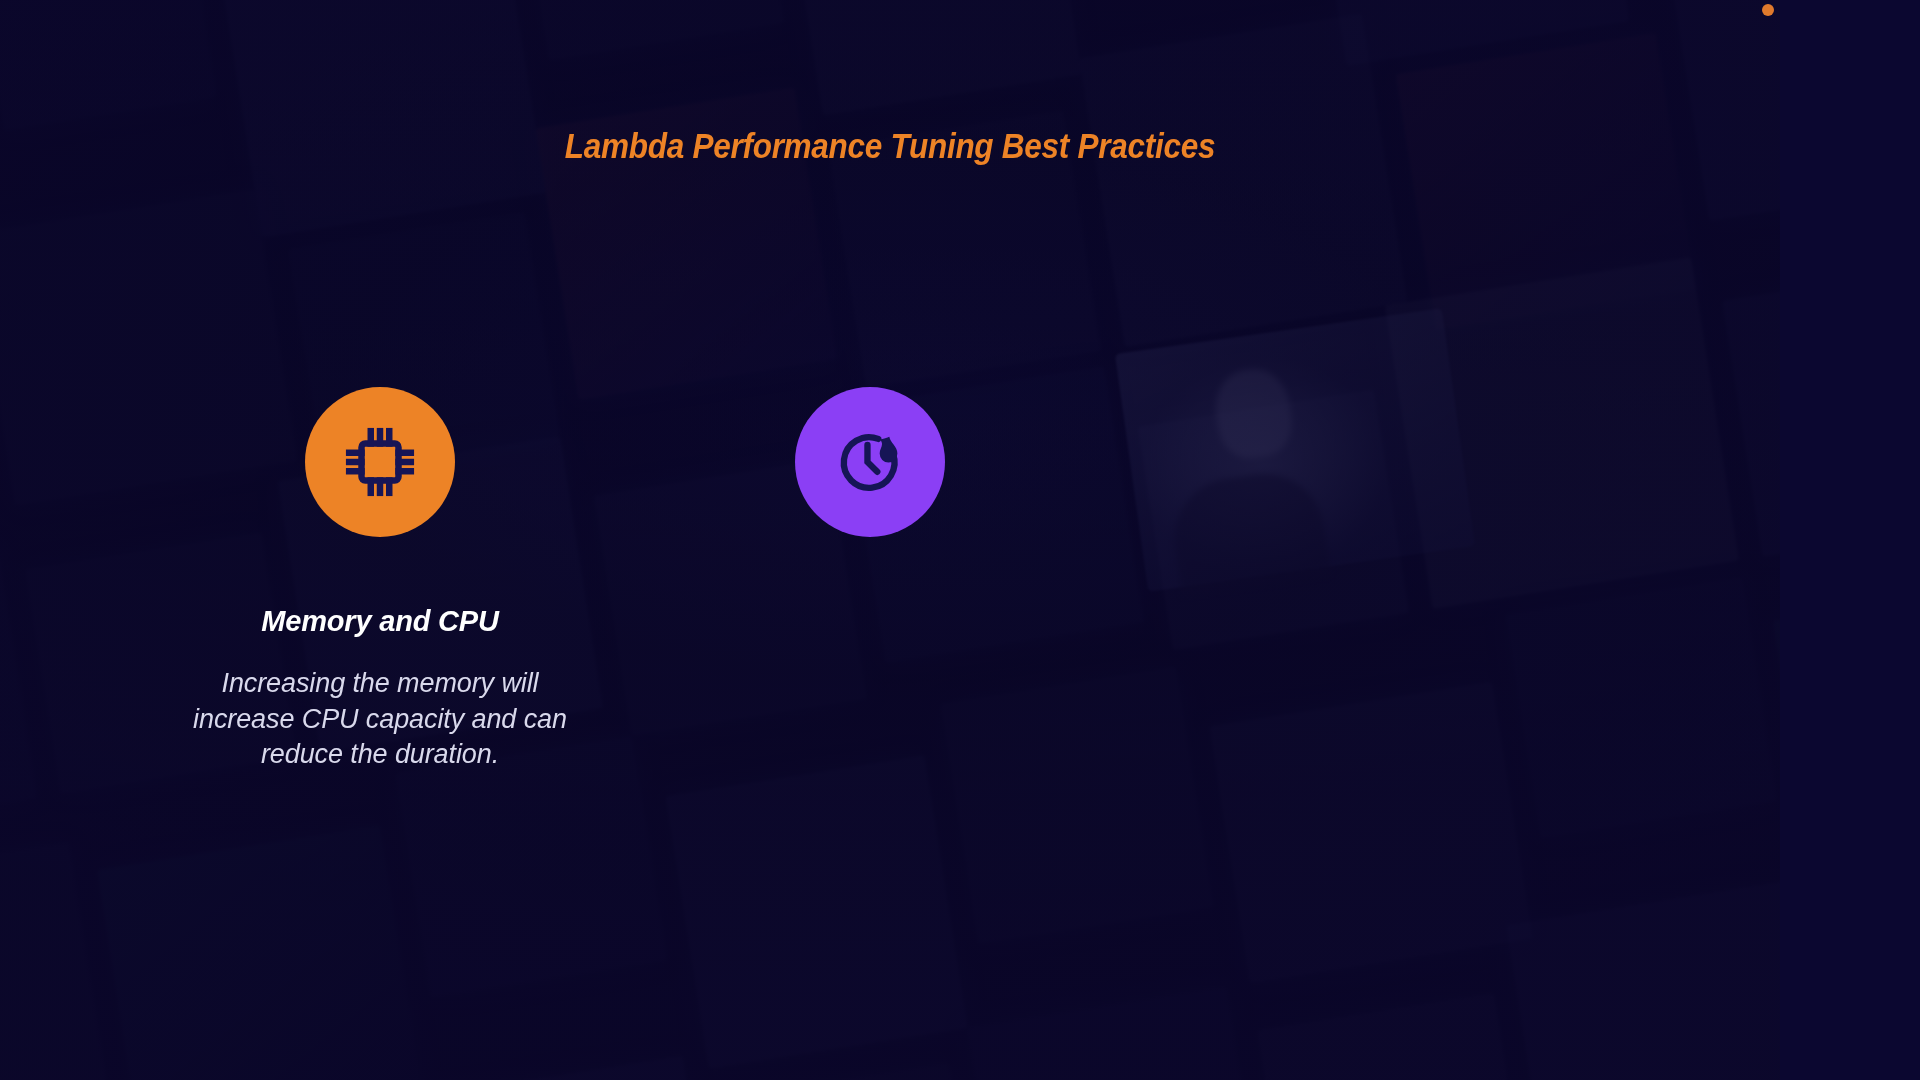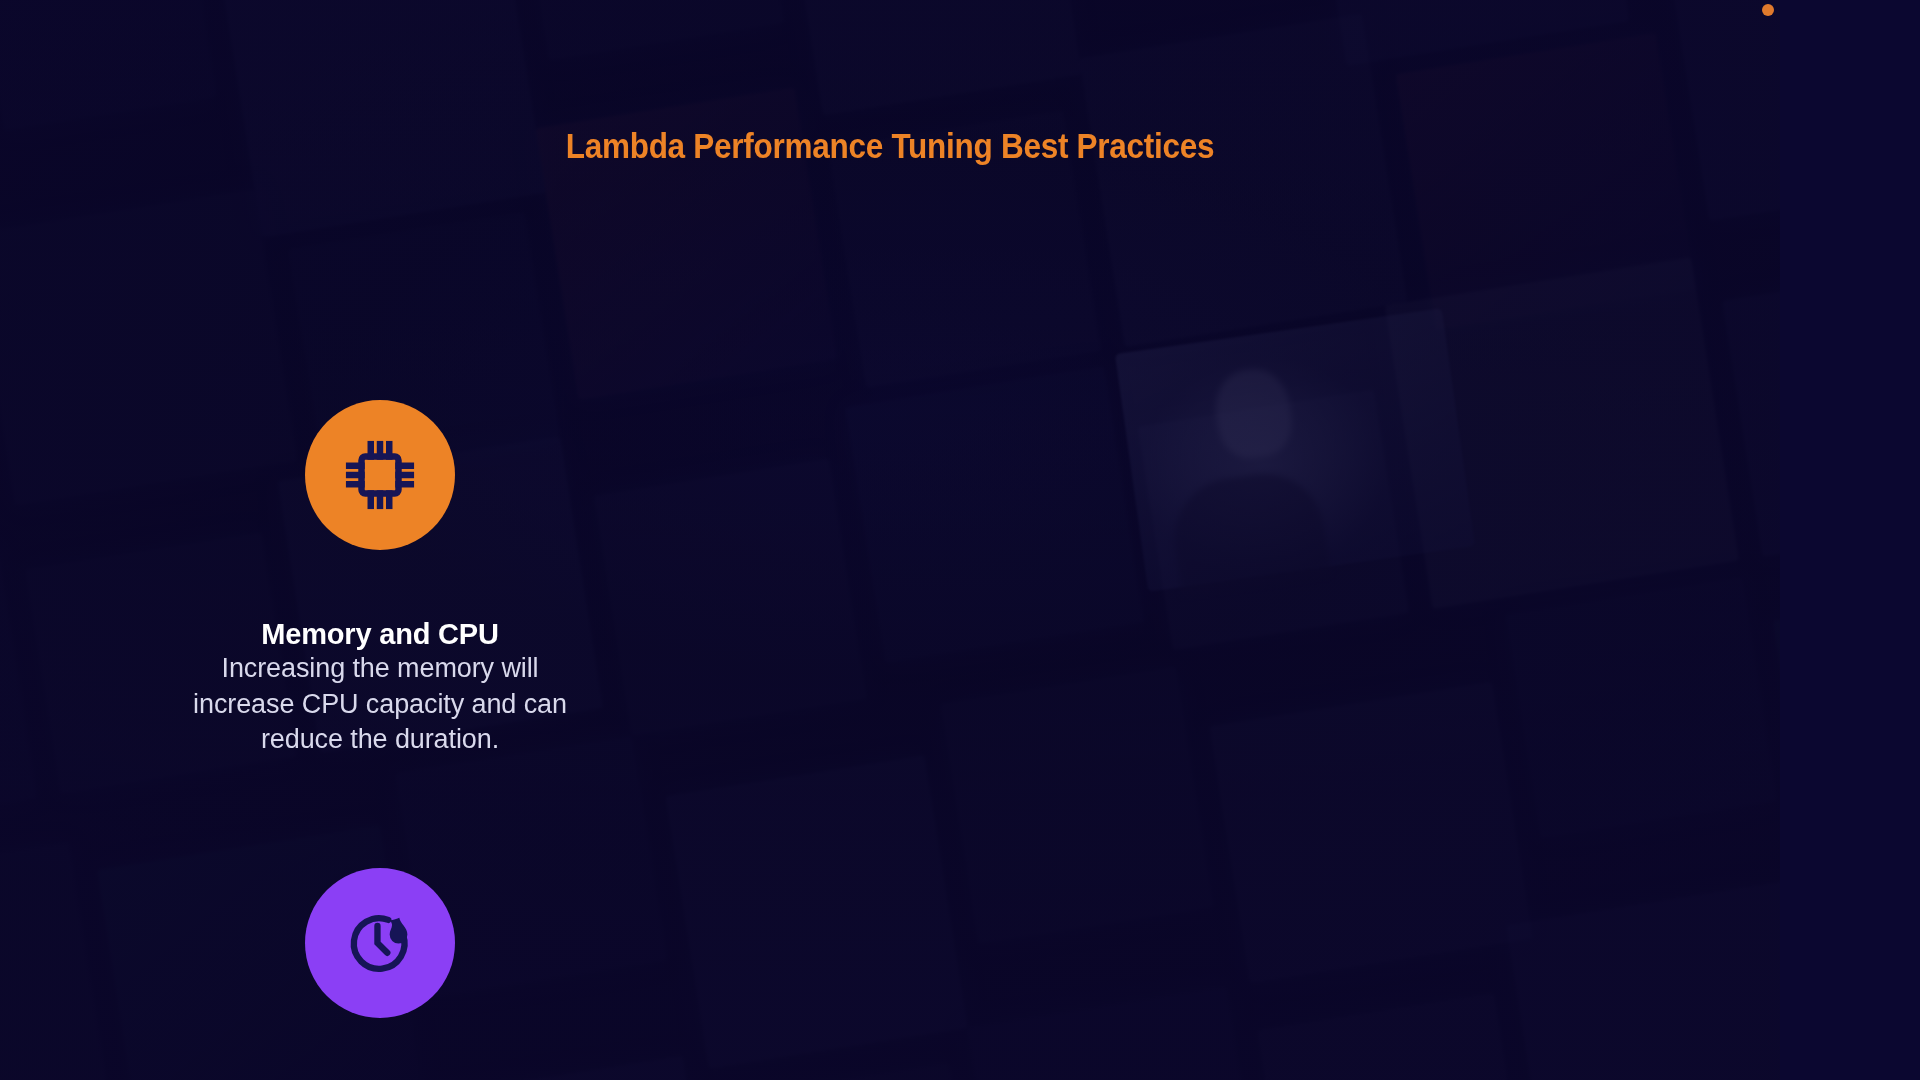--- a/index.html
+++ b/index.html
@@ -15,20 +15,21 @@
 
   
   #slide {
     position:relative;
     width:1780px;
     height:1080px;
     overflow:hidden;
     background:
       radial-gradient(120% 90% at 50% 0%,   rgba(10,6,45,0.0) 0%, rgba(9,5,40,0.55) 55%, rgba(8,4,36,0.9) 100%),
       linear-gradient(180deg, #0a0630 0%, #0c0838 30%, #150f49 68%, #1b1354 100%);
+    font-style: italic;
   }
 
   
   #bg-collage {
     position:absolute;
     left:-14%;
     top:-22%;
     width:134%;
     height:150%;
     transform:rotate(-9deg);
@@ -118,26 +119,25 @@
     color:#ffffff;
     font-size:131px;
     font-weight:bold;
     line-height:1.0;
     letter-spacing:-3px;
   }
 
   
   #features {
     position:absolute;
-    top:400px;
+    top:387px;
     left:190px;
     width:1000px;
     display:flex;
     gap:110px;
-    flex-direction:column;
   }
   .feature { width:380px; text-align:center; }
 
   .icon-circle {
     width:150px; height:150px;
     border-radius:50%;
     margin:0 auto;
     display:flex;
     align-items:center;
     justify-content:center;
@@ -145,20 +145,21 @@
   .icon-circle svg { display:block; }
 
   .feature-title {
     margin-top:68px;
     color:#ffffff;
     font-size:29px;
     font-weight:bold;
     letter-spacing:-0.2px;
   }
   .feature-body {
+    margin-top:28px;
     color:#d9d9ec;
     font-size:27px;
     line-height:1.32;
     letter-spacing:-0.1px;
   }
 
   
   #corner-dot {
     position:absolute;
     top:4px;

